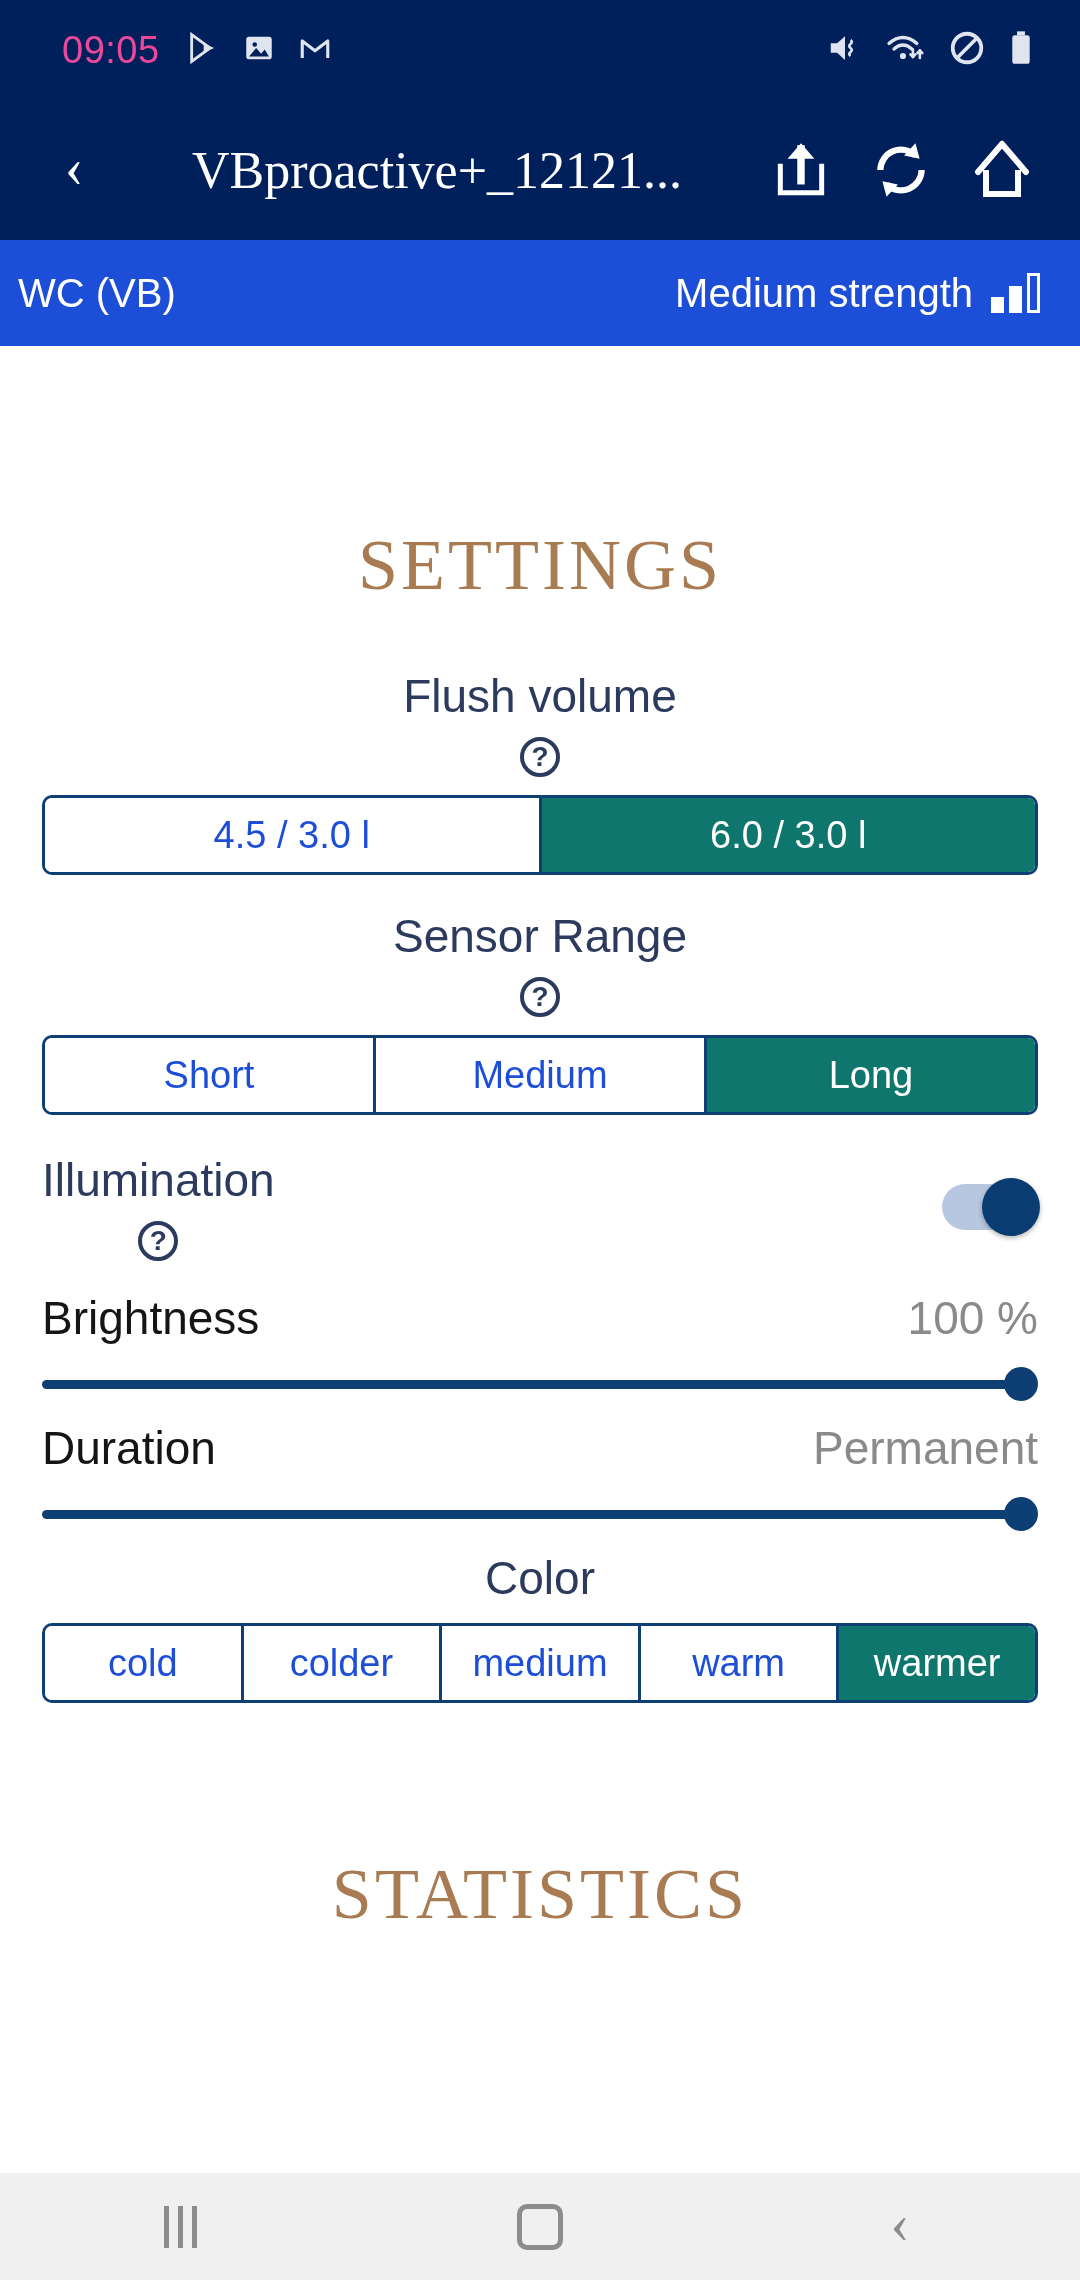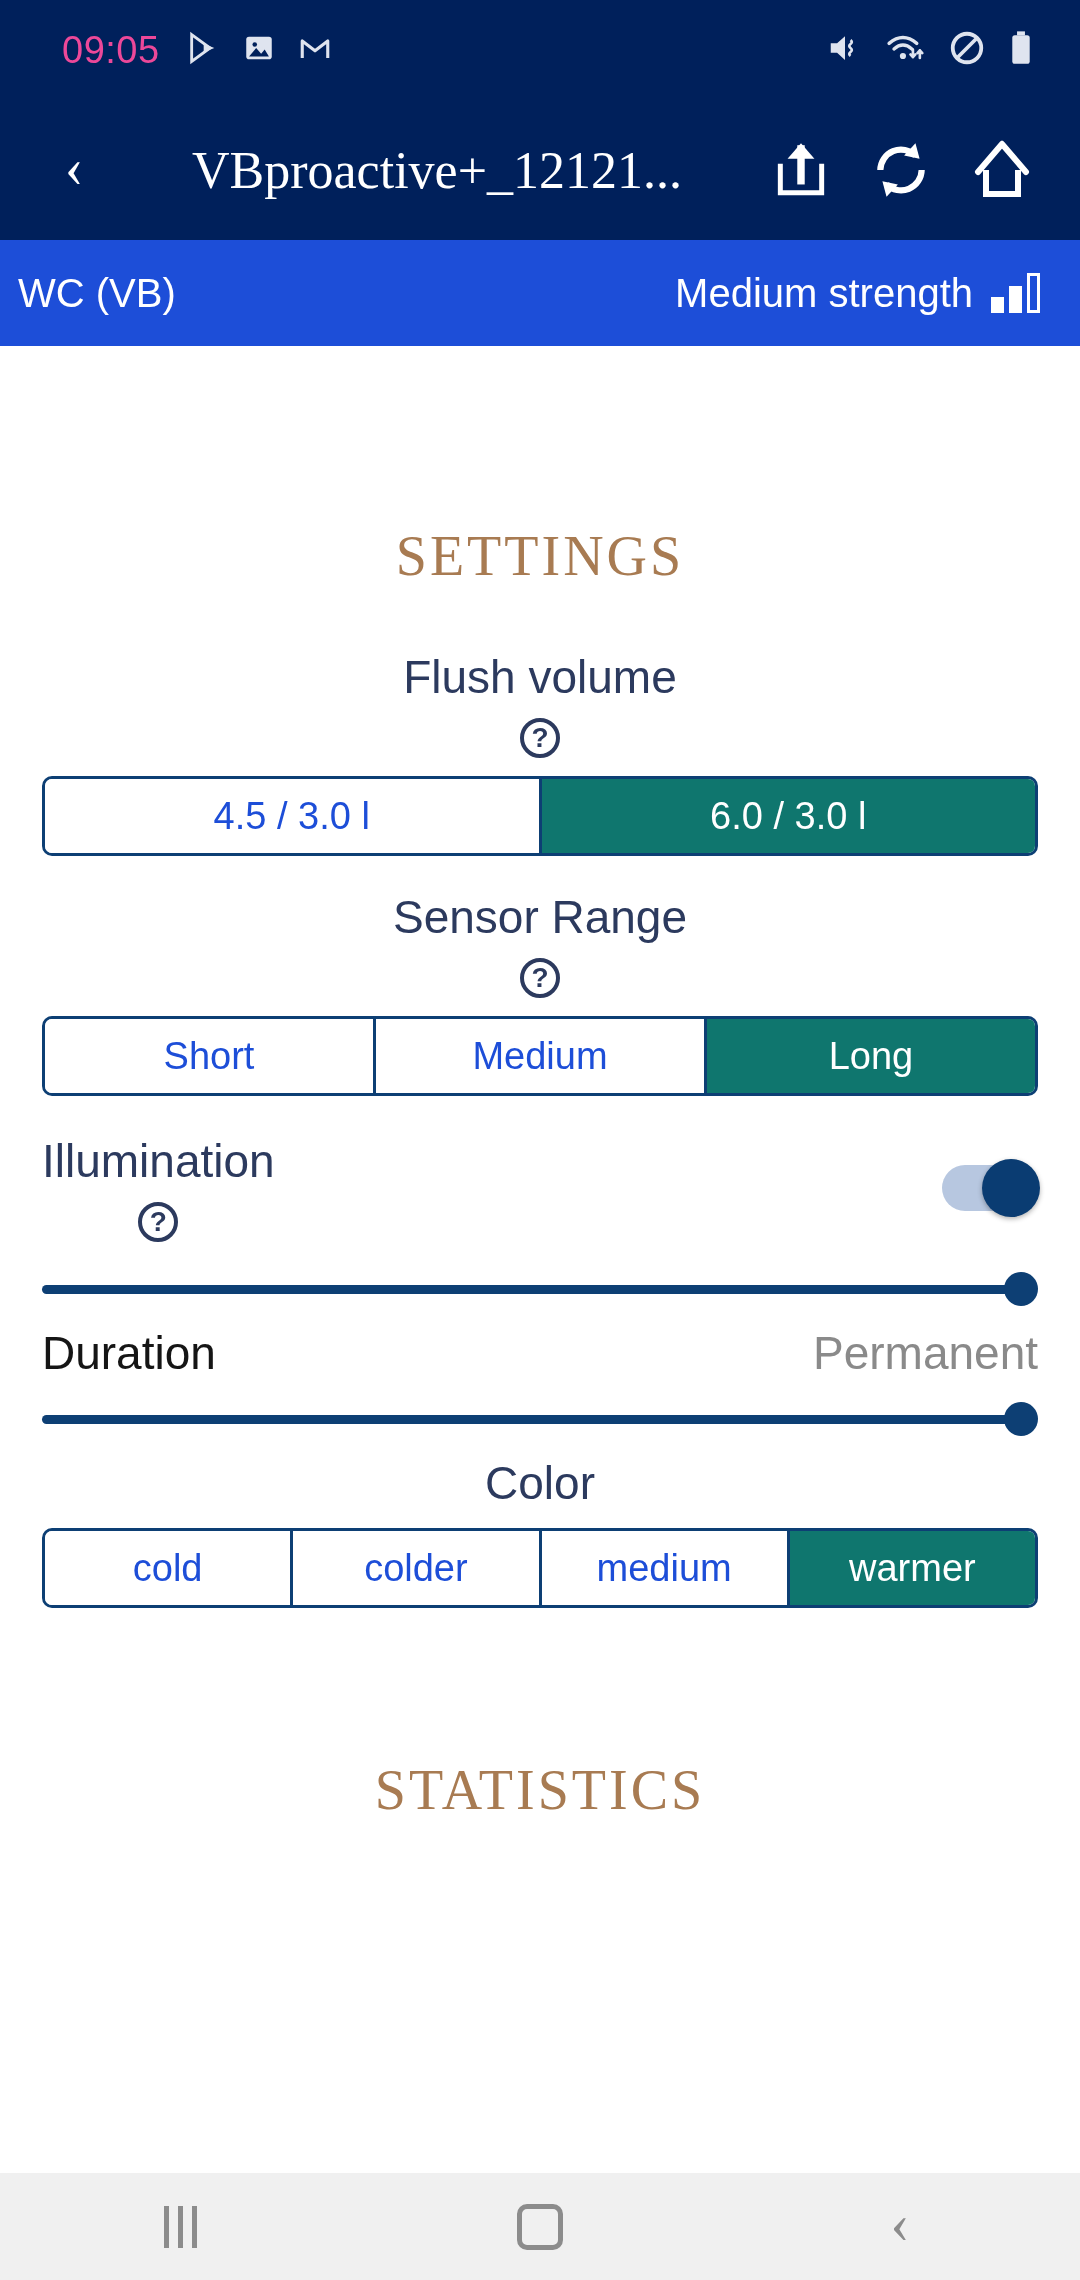--- a/index.html
+++ b/index.html
@@ -83,21 +83,21 @@
   .content{
     background:#ffffff;
     height:1827px;
     position:relative;
     padding:0 42px;
   }
   .section-heading{
     text-align:center;
     font-family:"Liberation Serif", serif;
     color:#a87b52;
-    font-size:56px;
+    font-size:72px;
     letter-spacing:3px;
     font-weight:400;
   }
   #settings-heading{ padding-top:178px; }
 
   .field-label{
     color:#2c3a5e;
     font-size:46px;
     display:flex;
     align-items:center;
@@ -363,20 +363,24 @@
     <div class="field-label">
       <span>Illumination</span>
       <span class="help-icon">?</span>
     </div>
     <div class="toggle">
       <span class="knob"></span>
     </div>
   </div>
 
   <div class="slider-block">
+    <div class="slider-head">
+      <span class="slider-name">Brightness</span>
+      <span class="slider-value">100 %</span>
+    </div>
     <div class="slider-track-wrap">
       <span class="slider-track"></span>
       <span class="slider-thumb"></span>
     </div>
   </div>
 
   <div class="slider-block group-gap-3">
     <div class="slider-head">
       <span class="slider-name">Duration</span>
       <span class="slider-value">Permanent</span>
@@ -388,20 +392,21 @@
   </div>
 
   <div class="group-gap-3">
     <div class="field-label">
       <span>Color</span>
     </div>
     <div class="segmented">
       <div class="seg">cold</div>
       <div class="seg">colder</div>
       <div class="seg">medium</div>
+      <div class="seg">warm</div>
       <div class="seg selected">warmer</div>
     </div>
   </div>
 
   <div class="section-heading" id="statistics-heading">STATISTICS</div>
 
 </div>
 
 <div class="navbar">
   <div class="nav-btn">

